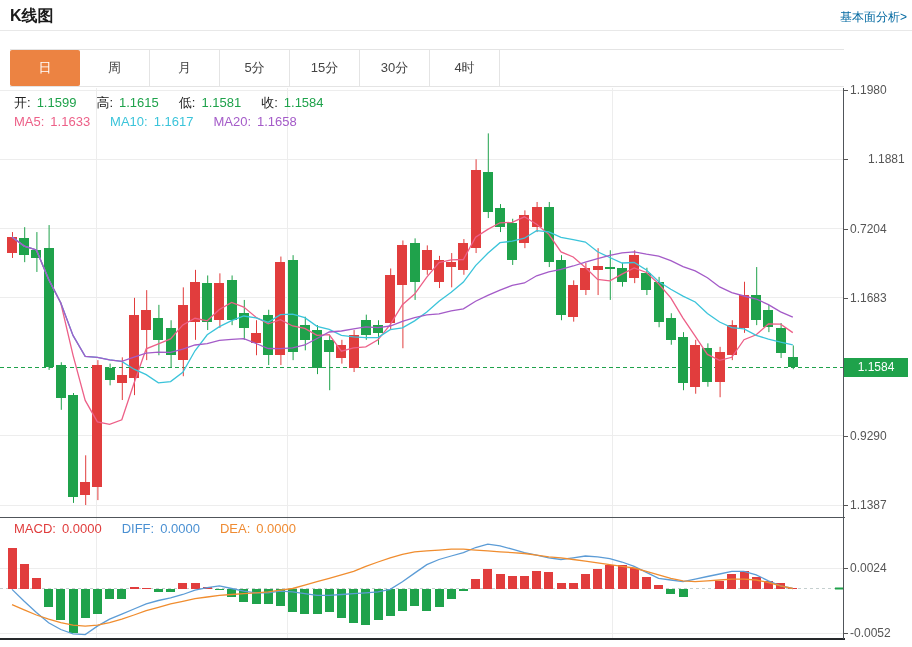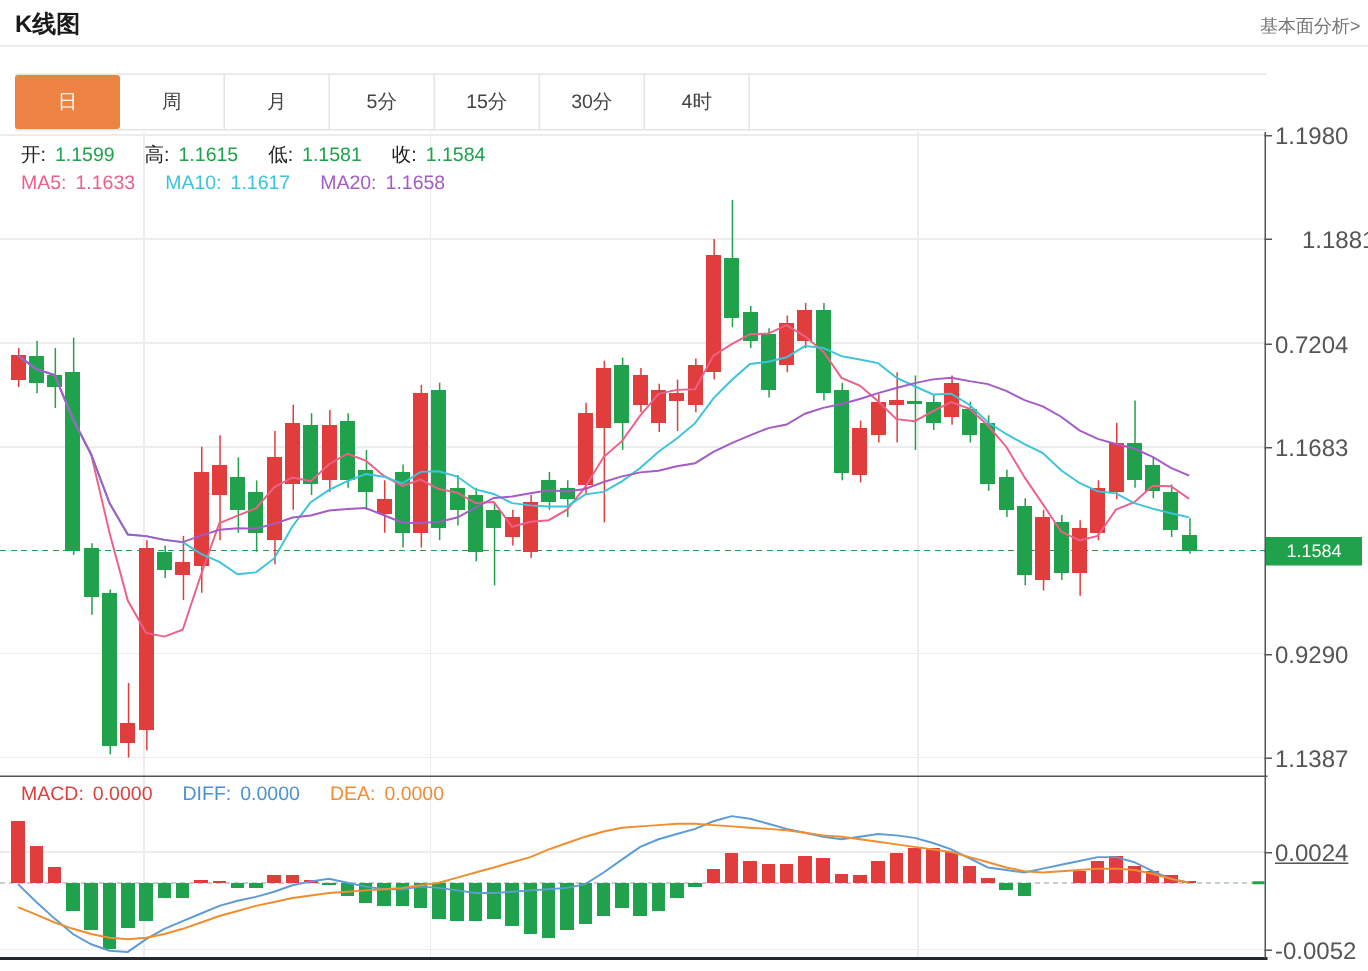--- a/index.html
+++ b/index.html
@@ -1,40 +1,40 @@
 <!DOCTYPE html>
 <html><head>
 <meta charset="utf-8">
 <style>
   html,body{margin:0;padding:0;background:#fff;font-family:"Liberation Sans","DejaVu Sans",sans-serif;}
   #app{position:relative;width:912px;height:647px;background:#fff;overflow:hidden;}
   
   #page-title{position:absolute;left:10px;top:6px;font-size:16px;font-weight:bold;color:#1a1a1a;}
-  #fund-link{position:absolute;right:5px;top:9px;font-size:12px;color:#737373;cursor:pointer;}
+  #fund-link{position:absolute;right:5px;top:9px;font-size:12px;color:#0369a1;cursor:pointer;}
   #hdr-line{position:absolute;left:0;top:30px;width:912px;height:1px;background:#e8e8e8;}
   
   #tabstrip{position:absolute;left:10px;top:49px;width:834px;height:38px;border-top:1px solid #e4e4e4;border-bottom:1px solid #e4e4e4;display:flex;box-sizing:border-box;}
   .tab{width:70px;height:36px;line-height:36px;text-align:center;font-size:13px;color:#444;background:#fff;border-right:1px solid #e4e4e4;cursor:pointer;box-sizing:border-box;}
   .tab:first-child{border-left:1px solid #e4e4e4;}
   .tab.active{background:#ec8342;color:#fff;border-color:#ec8342;border-radius:2px;}
   
   .legend{position:absolute;left:14px;font-size:13px;white-space:nowrap;z-index:5;}
   #ohlc-row{top:94px;}
   #ma-row{top:114px;}
   #macd-row{top:521px;}
   .legend span{margin-right:6px;}
   .legend .item{margin-right:14px;display:inline-block;text-align:center;}
   
   #main-chart{position:absolute;left:0;top:88px;z-index:1;}
   #macd-chart{position:absolute;left:0;top:517px;z-index:1;}
   #pane-divider{position:absolute;left:0;top:517px;width:845px;height:1px;background:#50555a;z-index:4;}
   #bottom-line{position:absolute;left:0;top:638px;width:845px;height:2px;background:#26292c;z-index:4;}
   #axis-line{position:absolute;left:843px;top:88px;width:1px;height:551px;background:#50555a;z-index:4;}
   
-  .ytick{position:absolute;left:850px;font-size:16px;color:#555;z-index:5;}
+  .ytick{position:absolute;left:850px;font-size:12px;color:#555;z-index:5;}
   .ydash{position:absolute;left:843px;width:5px;height:1px;background:#555;z-index:5;}
   #price-badge{position:absolute;left:844px;top:358px;width:64px;height:19px;line-height:19px;background:#1fa24b;color:#fff;font-size:12px;text-align:center;z-index:6;}
 </style>
 </head>
 <body>
 
 <div id="app">
   <span id="page-title">K线图</span>
   <span id="fund-link">基本面分析&gt;</span>
   <div id="hdr-line"></div>
@@ -285,18 +285,18 @@
       <div class="ydash" style="top: 229px;"></div>
       <div class="ytick" style="top: 222px;">0.7204</div>
       <div class="ydash" style="top: 298px;"></div>
       <div class="ytick" style="top: 291px;">1.1683</div>
       <div class="ydash" style="top: 367px;"></div>
       <div class="ydash" style="top: 436px;"></div>
       <div class="ytick" style="top: 429px;">0.9290</div>
       <div class="ydash" style="top: 505px;"></div>
       <div class="ytick" style="top: 498px;">1.1387</div>
       <div class="ydash" style="top: 568px;"></div>
-      <div class="ytick" style="top: 561px; text-decoration: underline;">0.0024</div>
+      <div class="ytick" style="top: 561px;">0.0024</div>
       <div class="ydash" style="top: 633px;"></div>
       <div class="ytick" style="top: 626px;">-0.0052</div>
     </div>
   <div id="price-badge">1.1584</div>
 </div>
 
 </body></html>

